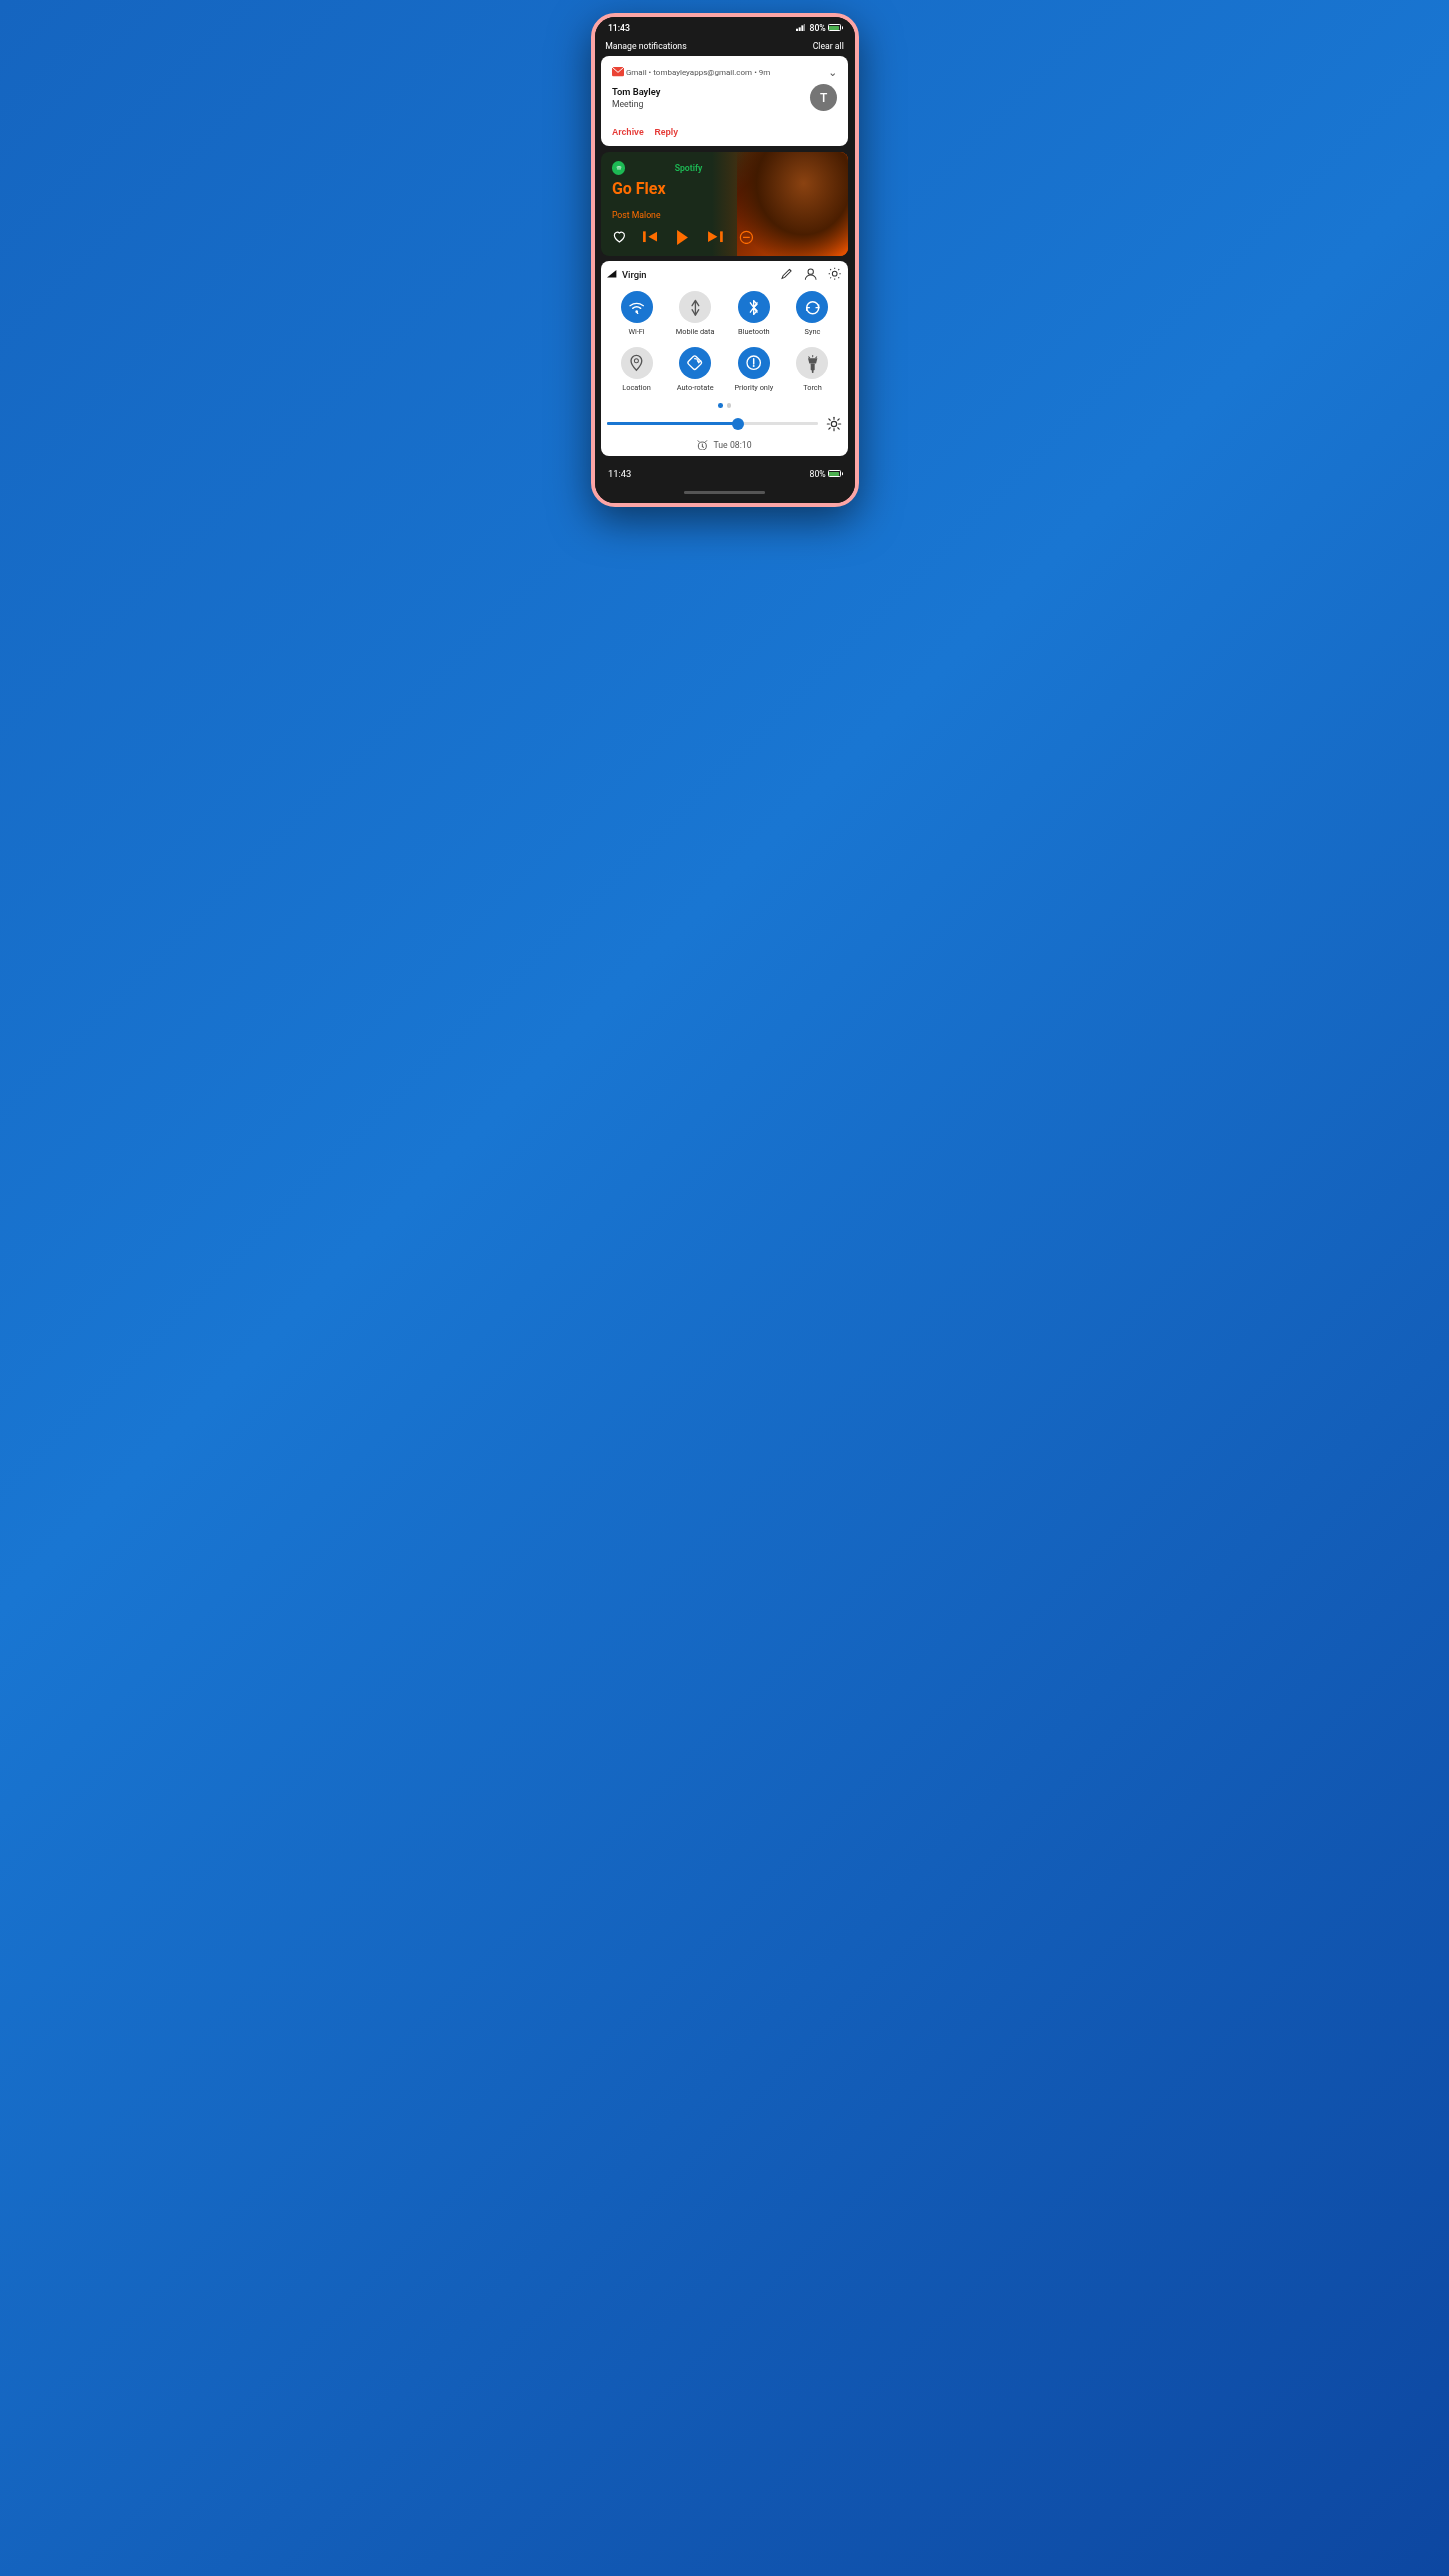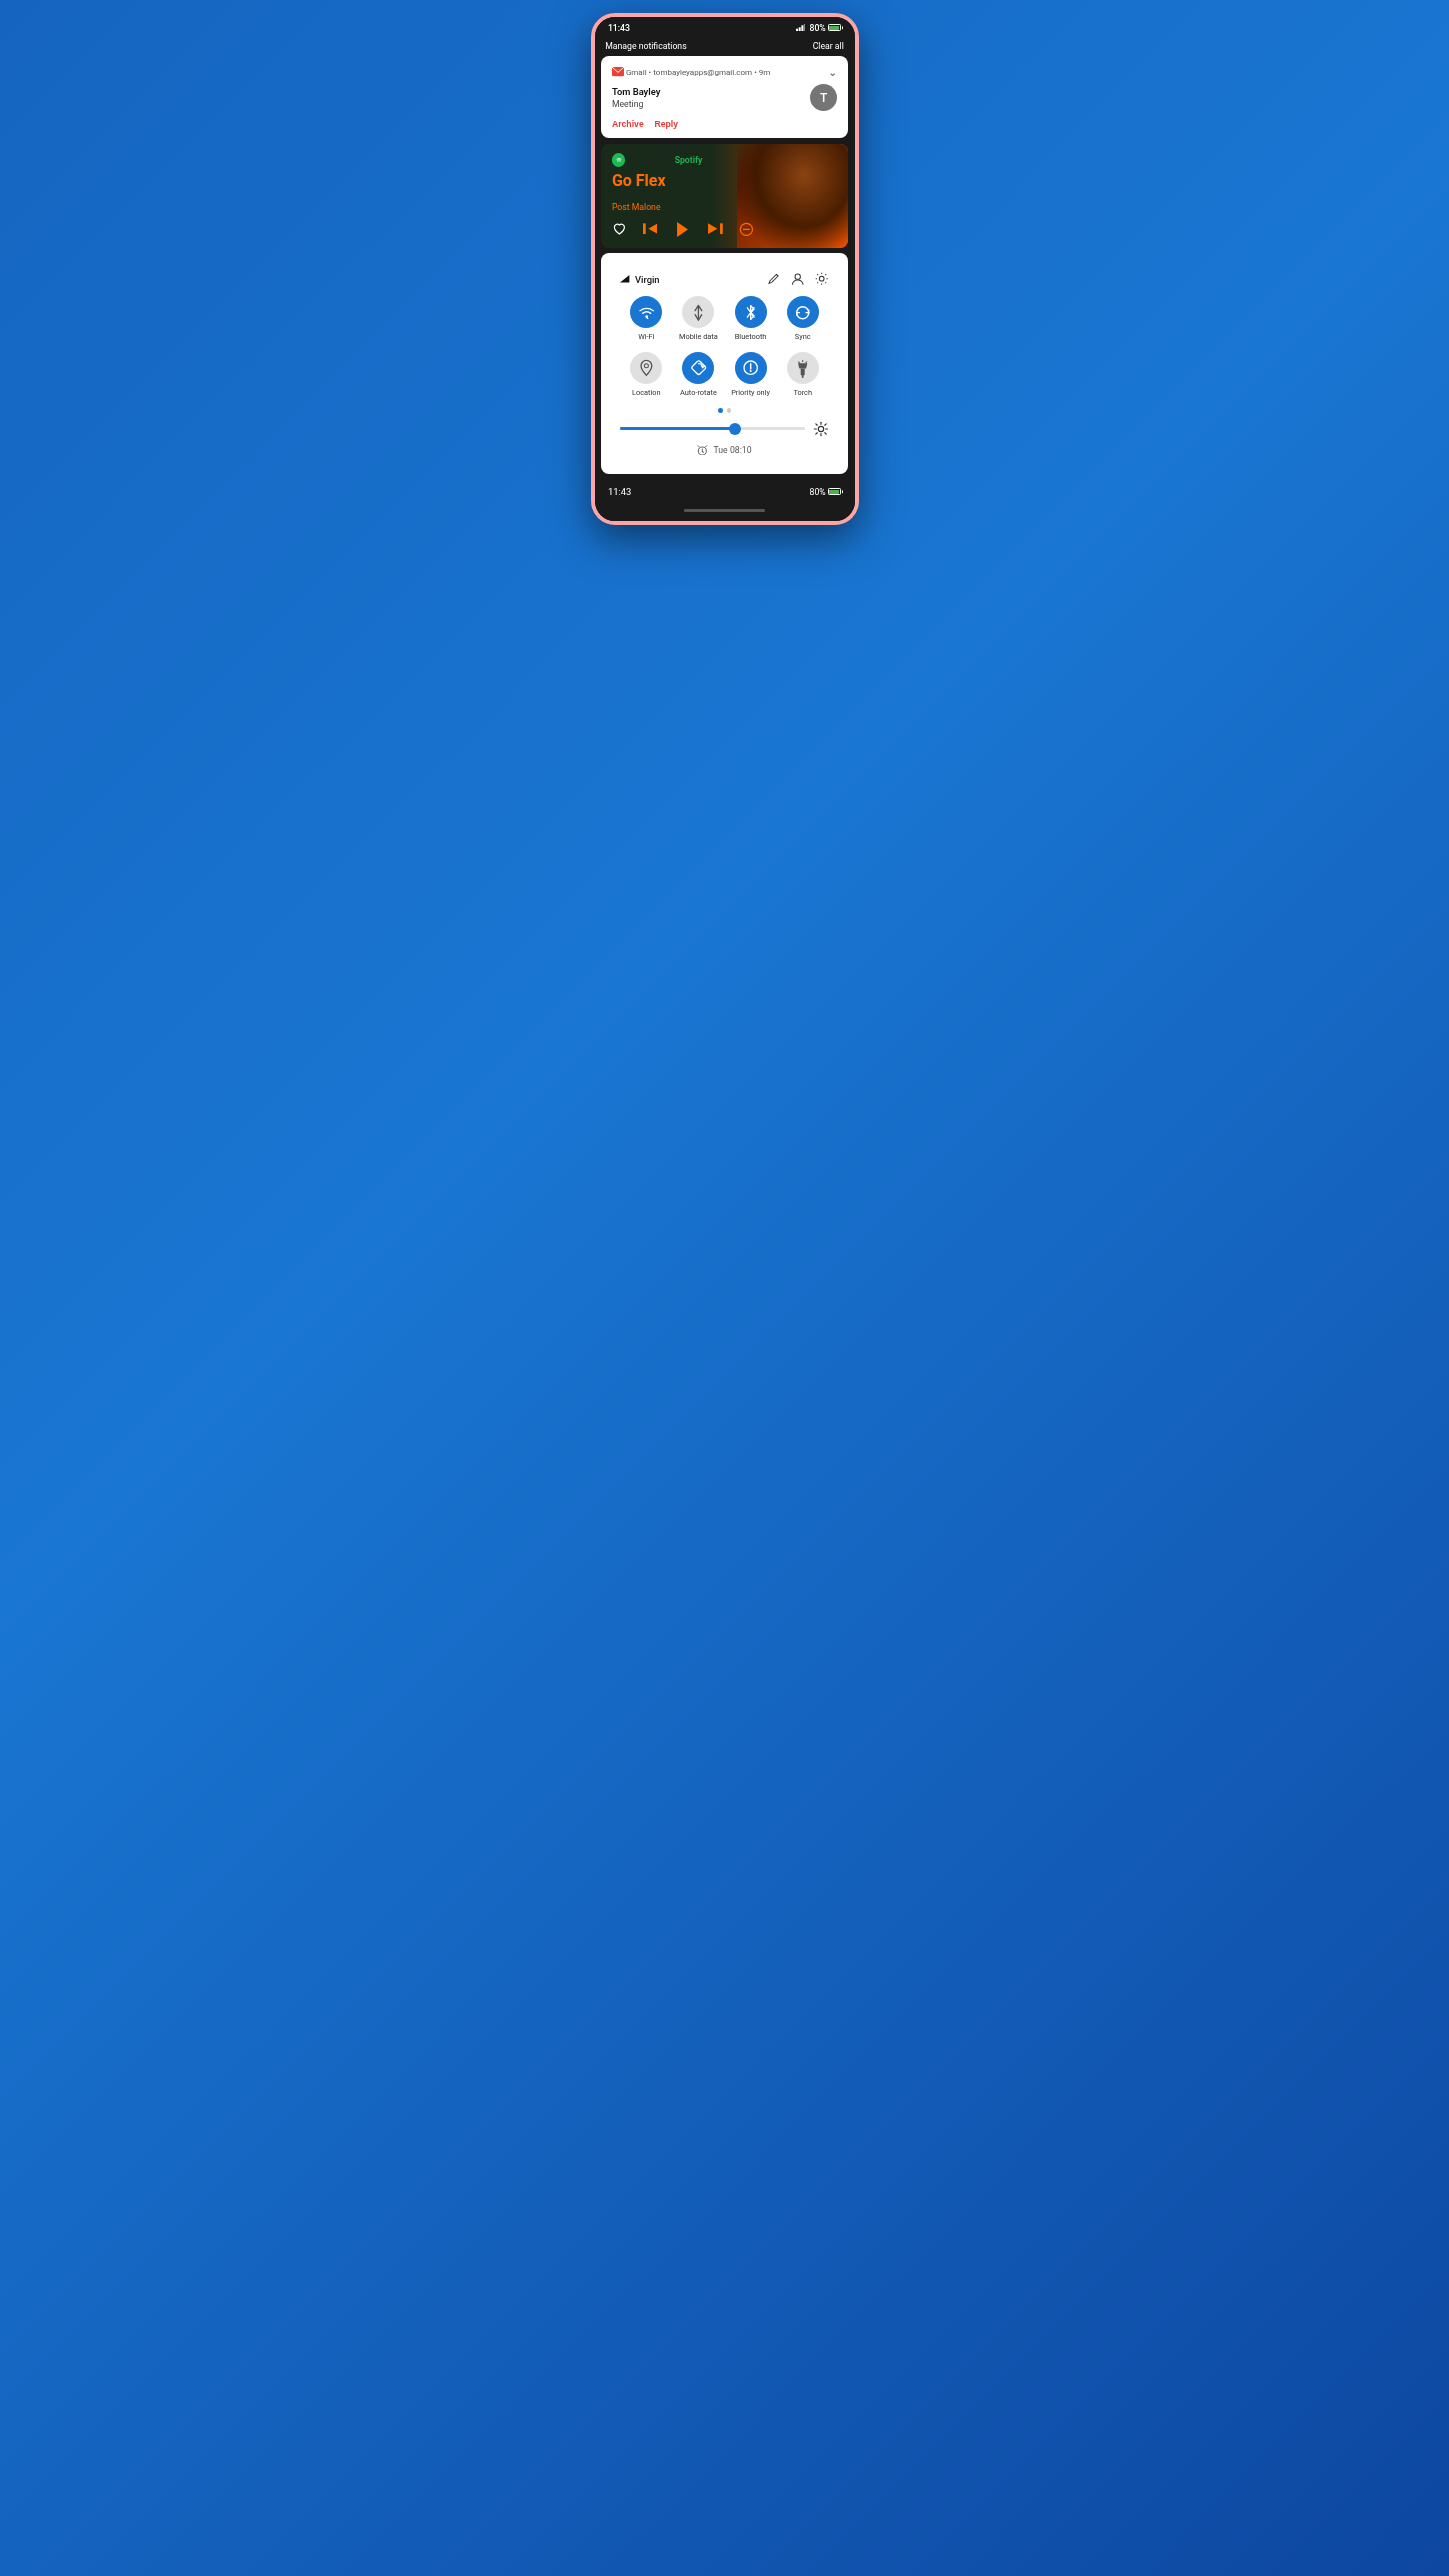--- a/index.html
+++ b/index.html
@@ -111,21 +111,21 @@
       align-items: center;
       justify-content: center;
       color: white;
       font-size: 12px;
       font-weight: 500;
     }
 
     .gmail-actions {
       display: flex;
       gap: 10.7px;
-      margin-top: 8px;
+      margin-top: 16px;
     }
 
     .gmail-action-btn {
       color: #E53935;
       font-size: 8.7px;
       font-weight: 600;
       background: none;
       border: none;
       cursor: pointer;
       padding: 0;
@@ -207,21 +207,21 @@
       padding: 0;
       display: flex;
       align-items: center;
       justify-content: center;
     }
 
     
     .quick-settings {
       background: white;
       border-radius: 8px;
-      padding: 19px;
+      padding: 6px;
       margin-bottom: 0;
     }
 
     .qs-header {
       display: flex;
       justify-content: space-between;
       align-items: center;
       margin-bottom: 10.7px;
     }
 

